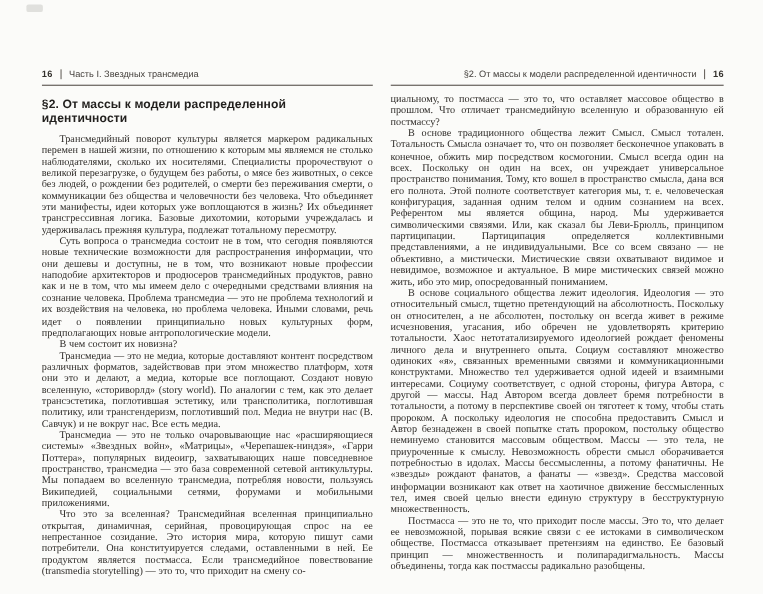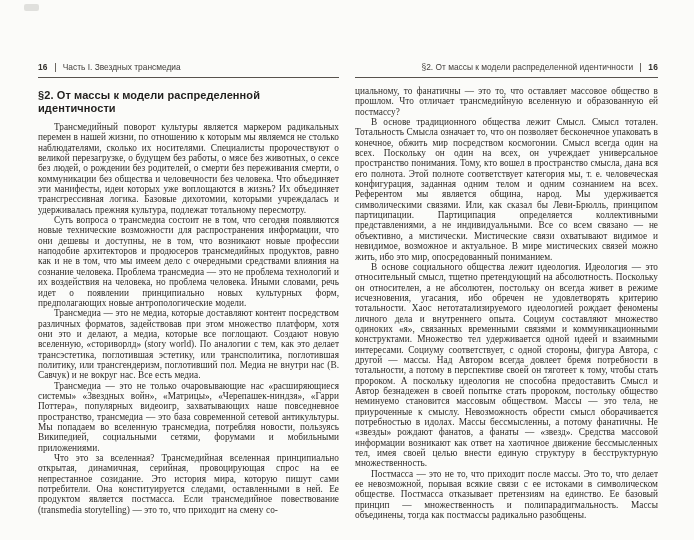--- a/index.html
+++ b/index.html
@@ -93,31 +93,32 @@
 <div class="page page-left">
   <div class="running-head">
     <span class="page-num">16</span>
     <span class="head-divider"></span>
     <span class="head-title">Часть I. Звездных трансмедиа</span>
   </div>
   <h2 class="section-heading">§2. От массы к модели распределенной идентичности</h2>
   <div class="body-text">
     <p>Трансмедийный поворот культуры является маркером радикальных перемен в нашей жизни, по отношению к которым мы являемся не столько наблюдателями, сколько их носителями. Специалисты пророчествуют о великой перезагрузке, о будущем без работы, о мясе без животных, о сексе без людей, о рождении без родителей, о смерти без переживания смерти, о коммуникации без общества и человечности без человека. Что объединяет эти манифесты, идеи которых уже воплощаются в жизнь? Их объединяет трансгрессивная логика. Базовые дихотомии, которыми учреждалась и удерживалась прежняя культура, подлежат тотальному пересмотру.</p>
     <p>Суть вопроса о трансмедиа состоит не в том, что сегодня появляются новые технические возможности для распространения информации, что они дешевы и доступны, не в том, что возникают новые профессии наподобие архитекторов и продюсеров трансмедийных продуктов, равно как и не в том, что мы имеем дело с очередными средствами влияния на сознание человека. Проблема трансмедиа — это не проблема технологий и их воздействия на человека, но проблема человека. Иными словами, речь идет о появлении принципиально новых культурных форм, предполагающих новые антропологические модели.</p>
+    <p>В чем состоит их новизна?</p>
     <p>Трансмедиа — это не медиа, которые доставляют контент посредством различных форматов, задействовав при этом множество платформ, хотя они это и делают, а медиа, которые все поглощают. Создают новую вселенную, «сториворлд» (story world). По аналогии с тем, как это делает трансэстетика, поглотившая эстетику, или трансполитика, поглотившая политику, или трансгендеризм, поглотивший пол. Медиа не внутри нас (В. Савчук) и не вокруг нас. Все есть медиа.</p>
     <p>Трансмедиа — это не только очаровывающие нас «расширяющиеся системы» «Звездных войн», «Матрицы», «Черепашек-ниндзя», «Гарри Поттера», популярных видеоигр, захватывающих наше повседневное пространство, трансмедиа — это база современной сетевой антикультуры. Мы попадаем во вселенную трансмедиа, потребляя новости, пользуясь Википедией, социальными сетями, форумами и мобильными приложениями.</p>
     <p>Что это за вселенная? Трансмедийная вселенная принципиально открытая, динамичная, серийная, провоцирующая спрос на ее непрестанное созидание. Это история мира, которую пишут сами потребители. Она конституируется следами, оставленными в ней. Ее продуктом является постмасса. Если трансмедийное повествование (transmedia storytelling) — это то, что приходит на смену со-</p>
   </div>
 </div>
 
 <div class="page page-right">
   <div class="running-head right-align">
     <span class="head-title">§2. От массы к модели распределенной идентичности</span>
     <span class="head-divider"></span>
     <span class="page-num">16</span>
   </div>
   <div class="body-text">
-    <p class="continuation">циальному, то фанатичны — это то, что оставляет массовое общество в прошлом. Что отличает трансмедийную вселенную и образованную ей постмассу?</p>
+    <p class="continuation">циальному, то постмасса — это то, что оставляет массовое общество в прошлом. Что отличает трансмедийную вселенную и образованную ей постмассу?</p>
     <p>В основе традиционного общества лежит Смысл. Смысл тотален. Тотальность Смысла означает то, что он позволяет бесконечное упаковать в конечное, обжить мир посредством космогонии. Смысл всегда один на всех. Поскольку он один на всех, он учреждает универсальное пространство понимания. Тому, кто вошел в пространство смысла, дана вся его полнота. Этой полноте соответствует категория мы, т. е. человеческая конфигурация, заданная одним телом и одним сознанием на всех. Референтом мы является община, народ. Мы удерживается символическими связями. Или, как сказал бы Леви-Брюлль, принципом партиципации. Партиципация определяется коллективными представлениями, а не индивидуальными. Все со всем связано — не объективно, а мистически. Мистические связи охватывают видимое и невидимое, возможное и актуальное. В мире мистических связей можно жить, ибо это мир, опосредованный пониманием.</p>
     <p>В основе социального общества лежит идеология. Идеология — это относительный смысл, тщетно претендующий на абсолютность. Поскольку он относителен, а не абсолютен, постольку он всегда живет в режиме исчезновения, угасания, ибо обречен не удовлетворять критерию тотальности. Хаос нетотатализируемого идеологией рождает феномены личного дела и внутреннего опыта. Социум составляют множество одиноких «я», связанных временными связями и коммуникационными конструктами. Множество тел удерживается одной идеей и взаимными интересами. Социуму соответствует, с одной стороны, фигура Автора, с другой — массы. Над Автором всегда довлеет бремя потребности в тотальности, а потому в перспективе своей он тяготеет к тому, чтобы стать пророком. А поскольку идеология не способна предоставить Смысл и Автор безнадежен в своей попытке стать пророком, постольку общество неминуемо становится массовым обществом. Массы — это тела, не приуроченные к смыслу. Невозможность обрести смысл оборачивается потребностью в идолах. Массы бессмысленны, а потому фанатичны. Не «звезды» рождают фанатов, а фанаты — «звезд». Средства массовой информации возникают как ответ на хаотичное движение бессмысленных тел, имея своей целью внести единую структуру в бесструктурную множественность.</p>
     <p>Постмасса — это не то, что приходит после массы. Это то, что делает ее невозможной, порывая всякие связи с ее истоками в символическом обществе. Постмасса отказывает претензиям на единство. Ее базовый принцип — множественность и полипарадигмальность. Массы объединены, тогда как постмассы радикально разобщены.</p>
   </div>
 </div>
 
 </body></html>

